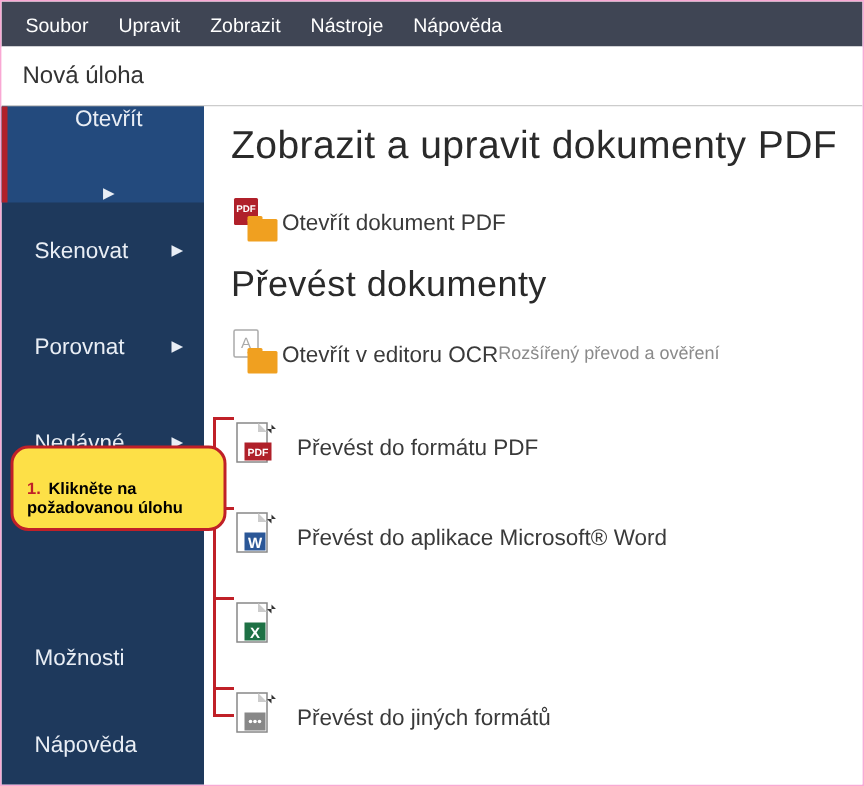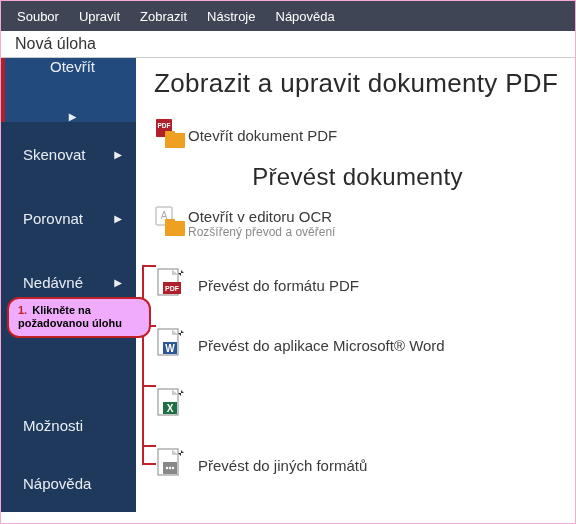--- a/index.html
+++ b/index.html
@@ -12,21 +12,21 @@
     box-shadow: 4px 4px 6px rgba(0,0,0,0.25);
   }
   .menubar {
     background: #3f4554; color: #fff;
     height: 30px; display: flex; align-items: center;
     padding: 0 6px; font-size: 13px;
   }
   .menubar span { padding: 0 10px; cursor: default; }
   .titlebar {
     background: #fff; border-bottom: 1px solid #ccc;
-    height: 27px; display: flex; align-items: center;
+    height: 40px; display: flex; align-items: center;
     padding: 0 14px; font-size: 16px; color: #333;
   }
   .body { display: flex; height: calc(524px - 70px); }
   .sidebar {
     width: 135px; background: #1e395c; color: #e9eef5;
     display: flex; flex-direction: column;
   }
   .nav-item {
     height: 64px; display: flex; align-items: center;
     justify-content: space-between;
@@ -39,45 +39,45 @@
     width: 4px; height: 100%; background: #b0202a;
   }
   .nav-item .arrow { font-size: 10px; }
   .nav-bottom { margin-top: auto; }
   .nav-bottom .nav-item { height: 58px; }
   .main {
     flex: 1; background: #fff; padding: 10px 14px 0 18px;
     color: #333; overflow: hidden;
   }
   .h1 { font-size: 26px; font-weight: 400; color: #2a2a2a; margin-bottom: 14px; letter-spacing: 0.3px; }
-  .h2 { font-size: 24px; font-weight: 400; color: #2a2a2a; margin: 6px 0 10px; letter-spacing: 0.3px; text-align: center; }
+  .h2 { font-size: 24px; font-weight: 400; color: #2a2a2a; margin: 6px 0 10px; letter-spacing: 0.3px; }
   .row {
     display: flex; align-items: center; gap: 0;
     padding: 5px 0; cursor: pointer; position: relative;
   }
   .row .label { font-size: 15px; color: #3a3a3a; }
   .row .sublabel { font-size: 12px; color: #8a8a8a; }
-  .sub { display: flex; flex-direction: column; }
+  .sub { display: flex; flex-direction: row; }
   .icon { width: 34px; height: 34px; display: flex; align-items: center; justify-content: center; flex-shrink: 0; }
   svg { display: block; }
   .conv-group { position: relative; margin-top: 10px; }
   .conv-row { padding-left: 44px; height: 60px; display:flex; align-items:center; }
   .conv-row .icon { position: absolute; left: 0; }
   .bracket {
     position: absolute; left: -12px; top: 10px; bottom: 30px;
     width: 12px; border-left: 2px solid #c02028;
   }
   .bracket .tick {
     position: absolute; left: 0; width: 12px; height: 2px; background: #c02028;
   }
   .callout {
     position: absolute; left: 6px; top: 296px;
     width: 144px;
-    background: #f0abfc; border: 2px solid #c02028;
-    border-radius: 12px; padding: 5px 9px 6px;
+    background: #fde047; border: 2px solid #c02028;
+    border-radius: 12px; padding: 21px 9px 6px;
     font-size: 11px; color: #000; z-index: 10; line-height: 1.2;
   }
   .callout .num { color: #c02028; font-weight: bold; margin-right: 2px; }
   .callout .bold { font-weight: bold; }
 </style>
 </head>
 <body>
 
 <div class="window">
 

